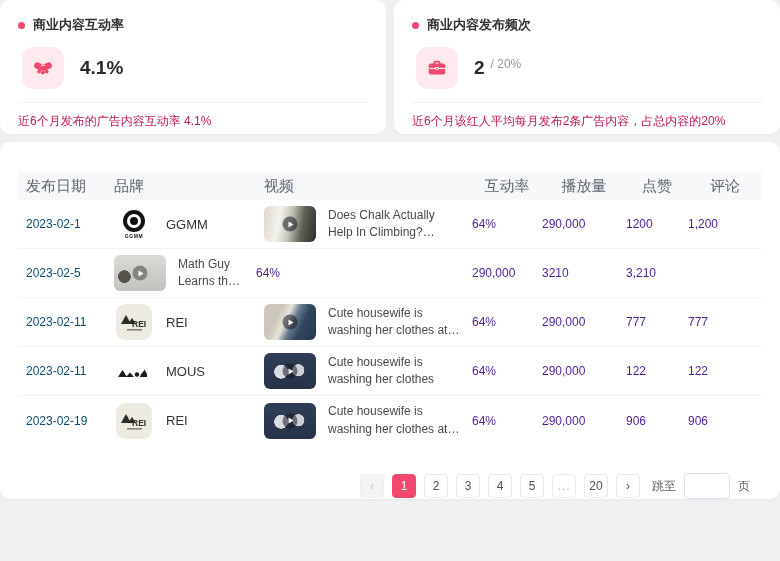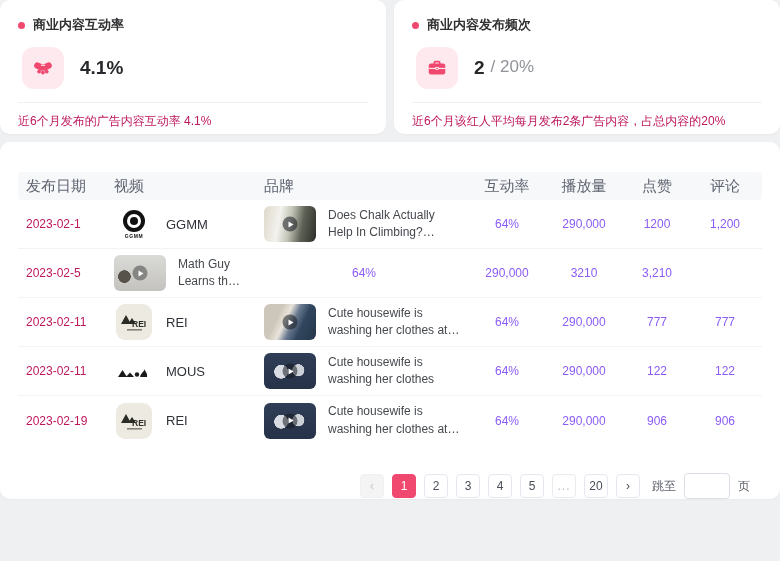--- a/index.html
+++ b/index.html
@@ -21,34 +21,34 @@
   }
   .page{display:flex;flex-direction:column;gap:8px;}
   .card{background:#fff;border-radius:10px;box-shadow:0 1px 2px rgba(0,0,0,0.03);}
   .top-row{display:flex;gap:8px;}
   .stat-card{flex:1;height:134px;padding:16px 18px 10px;display:flex;flex-direction:column;}
   .card-title{display:flex;align-items:center;gap:8px;font-size:13px;font-weight:bold;color:var(--text-dark);}
   .dot{width:7px;height:7px;border-radius:50%;background:var(--accent);flex:0 0 auto;}
   .stat-body{display:flex;align-items:center;gap:16px;margin-top:13px;padding-left:4px;height:44px;}
   .stat-icon{width:42px;height:42px;border-radius:12px;background:var(--accent-light);display:flex;align-items:center;justify-content:center;}
   .stat-value{font-size:19px;font-weight:bold;color:#26282c;display:flex;align-items:flex-start;gap:6px;}
-  .stat-suffix{font-size:17px;font-weight:normal;color:var(--text-gray);}
+  .stat-suffix{font-size:12px;font-weight:normal;color:var(--text-gray);}
   .stat-divider{border:none;border-top:1px solid #f0f1f3;margin-top:13px;}
   .stat-footer{margin-top:10px;font-size:12px;color:#be185d;}
 
   .table-card{flex:1;padding:16px 18px 0;display:flex;flex-direction:column;}
   .grid{display:grid;grid-template-columns:88px 150px minmax(0,1fr) 70px 84px 62px 74px;align-items:center;}
   .t-head{margin-top:14px;background:#f7f8fa;border-radius:4px;height:28px;font-size:15px;color:var(--text-mid);}
   .t-head .hcell{padding-left:8px;}
   .t-head .hcell.center{padding-left:0;text-align:center;}
   .t-row{height:49px;border-bottom:1px solid #f2f3f5;font-size:12px;}
   .t-row:last-child{border-bottom:none;}
   .cell{padding-left:8px;}
-  .cell.center{padding-left:0;text-align:center;color:#8b5cf6;}
-  .date-cell{color:#be185d;}
+  .cell.center{padding-left:0;color:#4c1d95;}
+  .date-cell{color:#0c4a6e;}
   .brand-cell{display:flex;align-items:center;gap:12px;}
   .brand-name{font-size:13px;color:#2f3238;}
   .video-cell{display:flex;align-items:center;gap:12px;cursor:pointer;padding-right:10px;}
   .thumb{position:relative;width:52px;height:36px;border-radius:6px;flex:0 0 auto;overflow:hidden;}
   .thumb .play{position:absolute;left:50%;top:50%;width:15px;height:15px;transform:translate(-50%,-50%);
     border-radius:50%;background:rgba(22,26,32,0.55);display:flex;align-items:center;justify-content:center;}
   .thumb .play::after{content:"";display:block;margin-left:2px;border-style:solid;border-width:3.5px 0 3.5px 5.5px;border-color:transparent transparent transparent #fff;}
   .thumb-room{background:linear-gradient(100deg,#ded8ca 0%,#f3f2ee 30%,#c2c5b6 50%,#5d6155 72%,#2d2e29 100%);}
   .thumb-lamp{background:radial-gradient(circle at 20% 60%,#57524a 0 13%,rgba(0,0,0,0) 14%),linear-gradient(#dadad6,#c3c2be);}
   .thumb-lamp .play{background:rgba(120,120,118,0.85);}
@@ -135,22 +135,22 @@
       <hr class="stat-divider">
       <div class="stat-footer">近6个月该红人平均每月发布2条广告内容，占总内容的20%</div>
     </div>
 
   </div>
 
   <div class="card table-card">
 
     <div class="grid t-head">
       <div class="hcell">发布日期</div>
+      <div class="hcell">品牌</div>
       <div class="hcell">视频</div>
-      <div class="hcell">品牌</div>
       <div class="hcell center">互动率</div>
       <div class="hcell center">播放量</div>
       <div class="hcell center">点赞</div>
       <div class="hcell center">评论</div>
     </div>
 
     <div>
       <div class="grid t-row">
         <div class="cell date-cell">2023-02-1</div>
         <div class="cell brand-cell">

